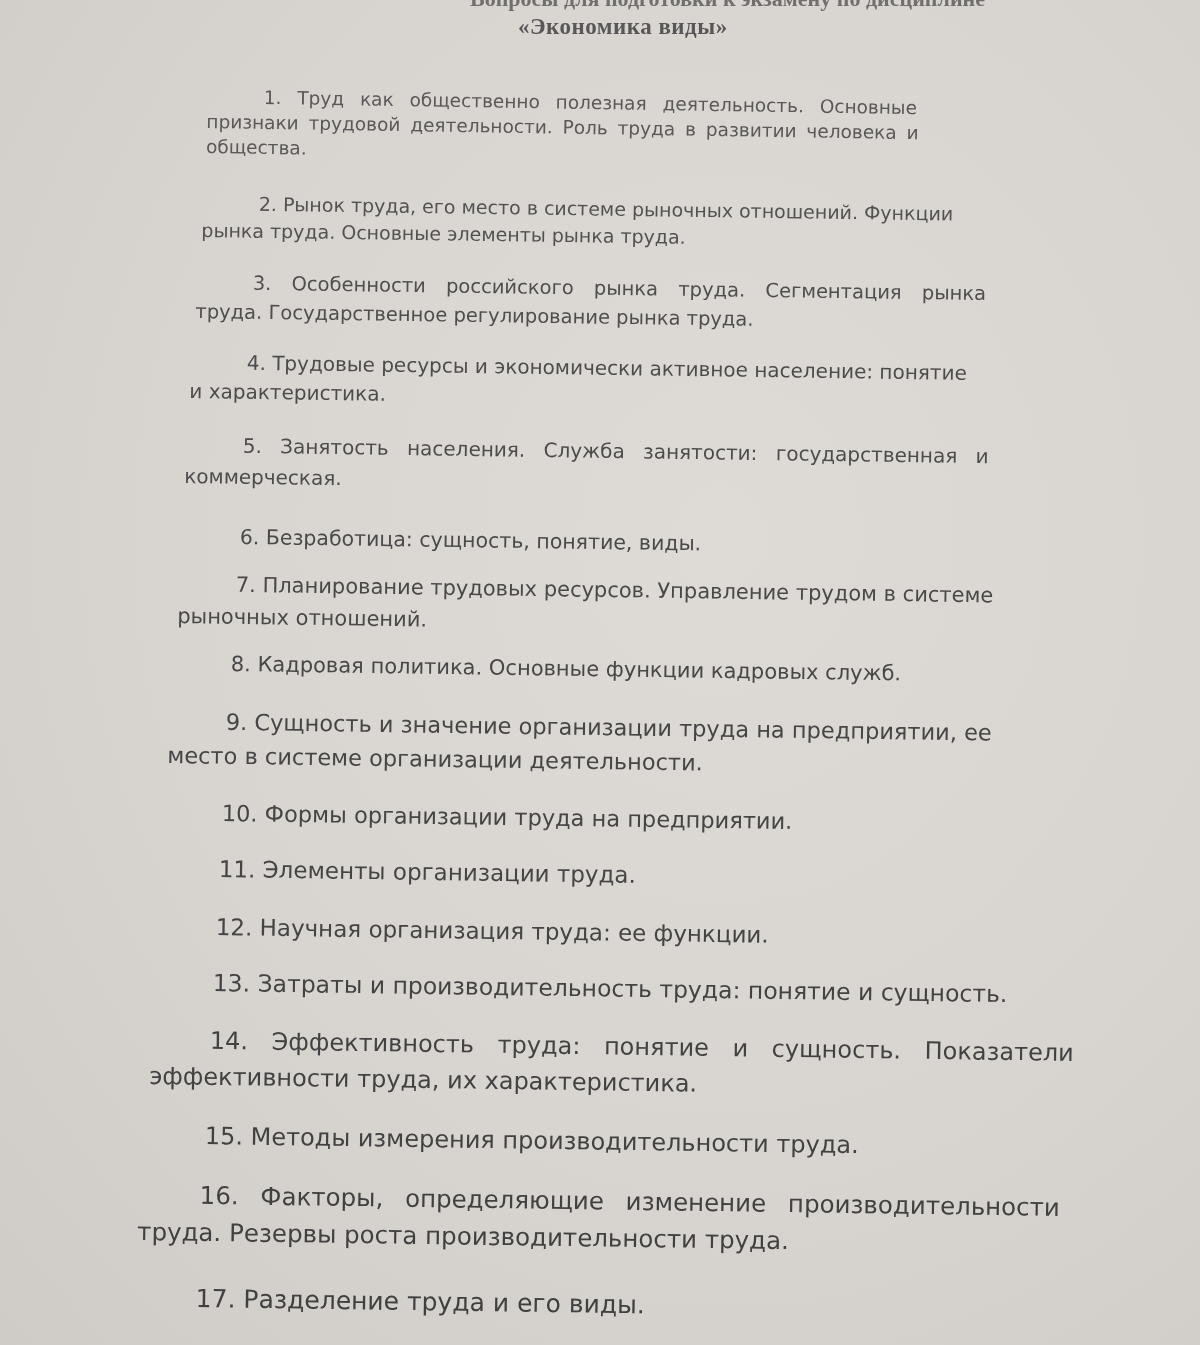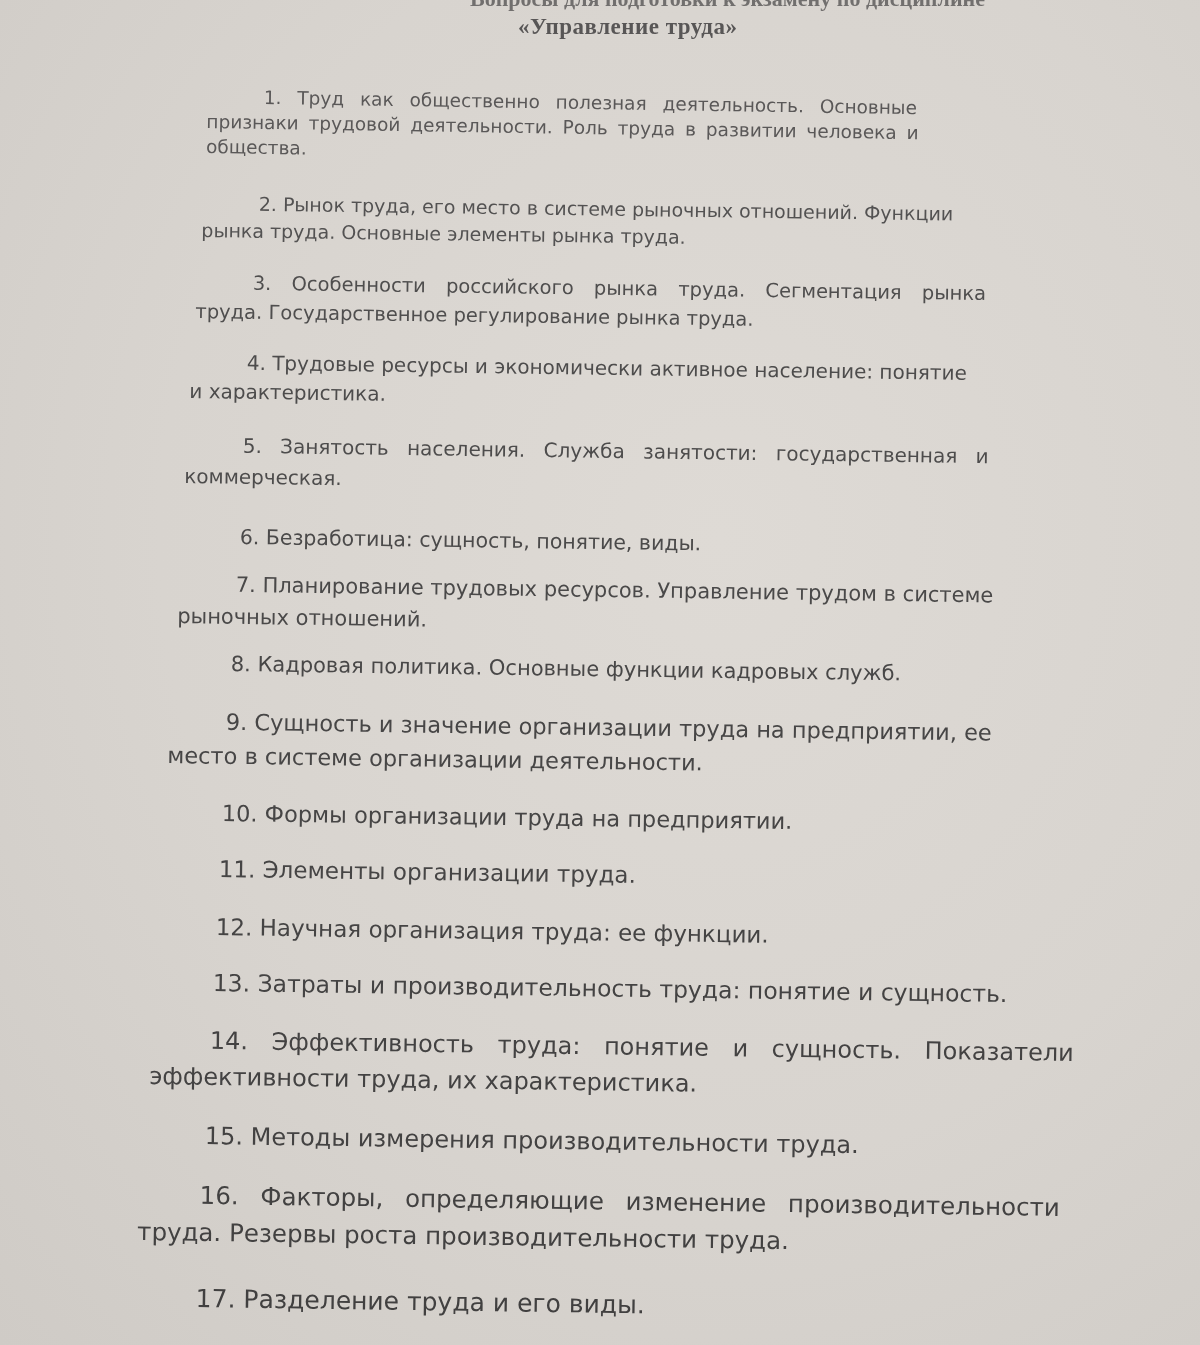--- a/index.html
+++ b/index.html
@@ -57,21 +57,21 @@
       white-space: nowrap;
     }
   </style>
 </head>
 <body>
 
 <div class="page">
 
   <div class="header">
     <div class="line1" style="left:470px;">Вопросы для подготовки к экзамену по дисциплине</div>
-    <div class="line2">«Управление труда»</div>
+    <div class="line2">«Экономика виды»</div>
   </div>
 
   <div class="item" style="left:207px; top:84px; font-size:18.5px; line-height:25px; color:#5a5858; transform: rotate(0.9deg);">
     <span class="ln" style="padding-left:57px; word-spacing:10px;">1.  Труд  как  общественно  полезная  деятельность.  Основные</span>
     <span class="ln" style="word-spacing:4px;">признаки  трудовой  деятельности.  Роль  труда  в  развитии  человека  и</span>
     <span class="ln">общества.</span>
   </div>
 
   <div class="item" style="left:202px; top:190px; font-size:19px; line-height:27px; color:#535252; transform: rotate(0.8deg);">
     <span class="ln" style="padding-left:57px;">2. Рынок труда, его место в системе рыночных отношений. Функции</span>

